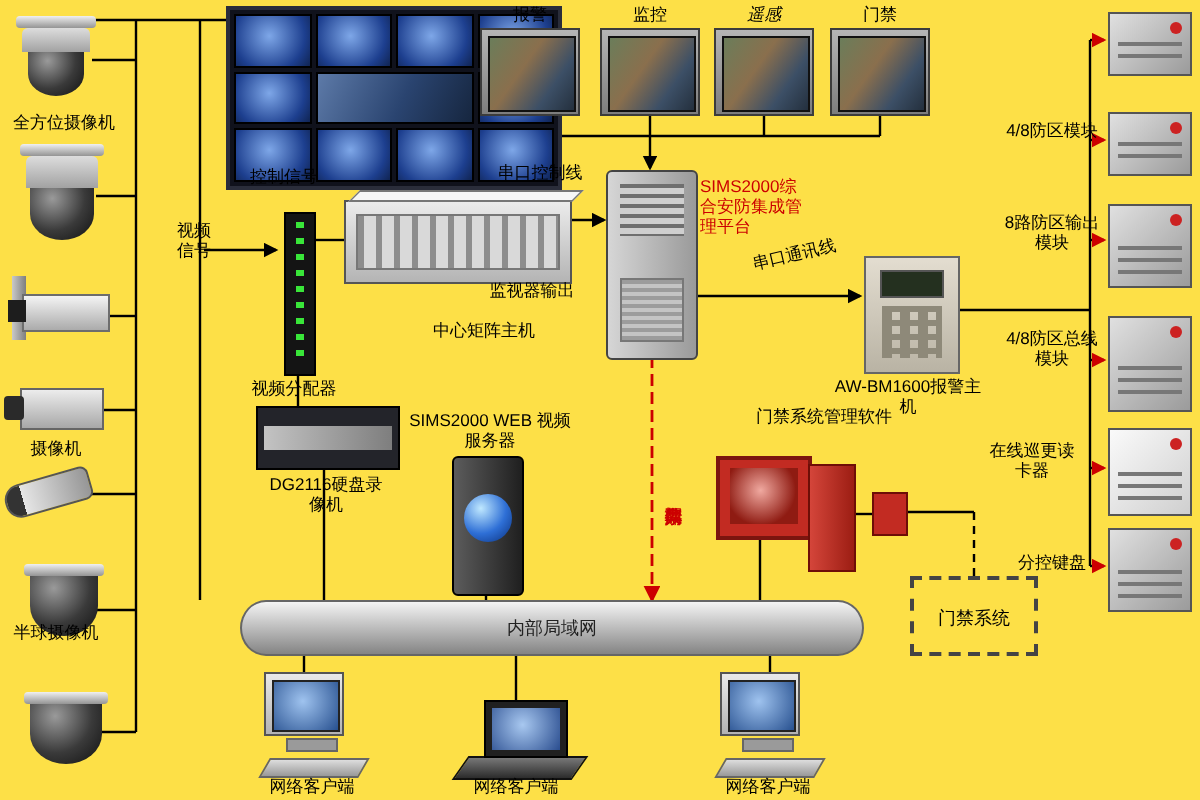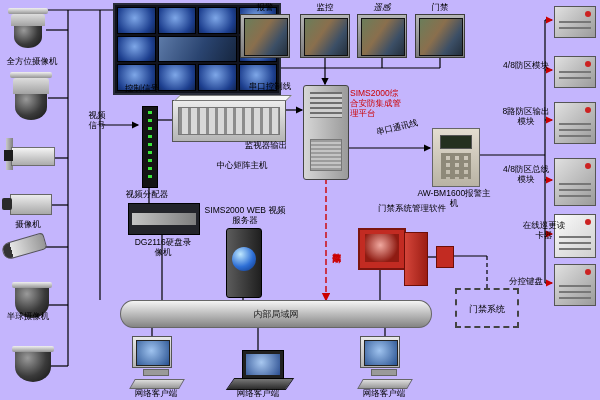--- a/index.html
+++ b/index.html
@@ -1,16 +1,16 @@
 <!DOCTYPE html>
 <html><head>
 <meta charset="utf-8">
 <style>
   html,body{margin:0;padding:0;background:#fff;}
-  #canvas{position:relative;width:600px;height:400px;background:#c4b5fd;overflow:hidden;
+  #canvas{position:relative;width:600px;height:400px;background:#fde047;overflow:hidden;
           font-family:"Liberation Sans","DejaVu Sans",sans-serif;}
   #wires{position:absolute;left:0;top:0;z-index:1;}
   .dev{position:absolute;z-index:2;}
   .lbl{position:absolute;z-index:3;font-size:8.5px;line-height:1.2;color:#000;text-align:center;}
   .red{color:#cc0000;}
 
   
   .wall{left:113px;top:3px;width:168px;height:92px;background:#10121c;border:2px solid #2a2d3a;
         display:grid;grid-template-columns:repeat(4,1fr);grid-template-rows:repeat(3,1fr);gap:2px;padding:2px;box-sizing:border-box;}
   .scr{background:radial-gradient(circle at 45% 40%,#7ea7e8,#1d3f8f 70%,#102452);border:1px solid #000;}
@@ -266,21 +266,21 @@
       <div class="dot"></div>
       <div class="rows"></div>
     </div>
 
   <div class="lbl" style="left:502px;top:164px;width:48px;">4/8防区总线模块</div>
   <div class="dev module" style="top:158px;height:46px;">
       <div class="dot"></div>
       <div class="rows"></div>
     </div>
 
-  <div class="lbl" style="left:520px;top:220px;width:48px;">在线巡更读卡器</div>
+  <div class="lbl" style="left:492px;top:220px;width:48px;">在线巡更读卡器</div>
   <div class="dev module" style="top:214px;height:42px;background:linear-gradient(135deg,#fafafa,#cfcfcf);">
       <div class="dot"></div>
       <div class="rows"></div>
     </div>
 
   <div class="lbl" style="left:502px;top:276px;width:48px;">分控键盘</div>
   <div class="dev module" style="top:264px;height:40px;">
       <div class="dot"></div>
       <div class="rows"></div>
     </div>

